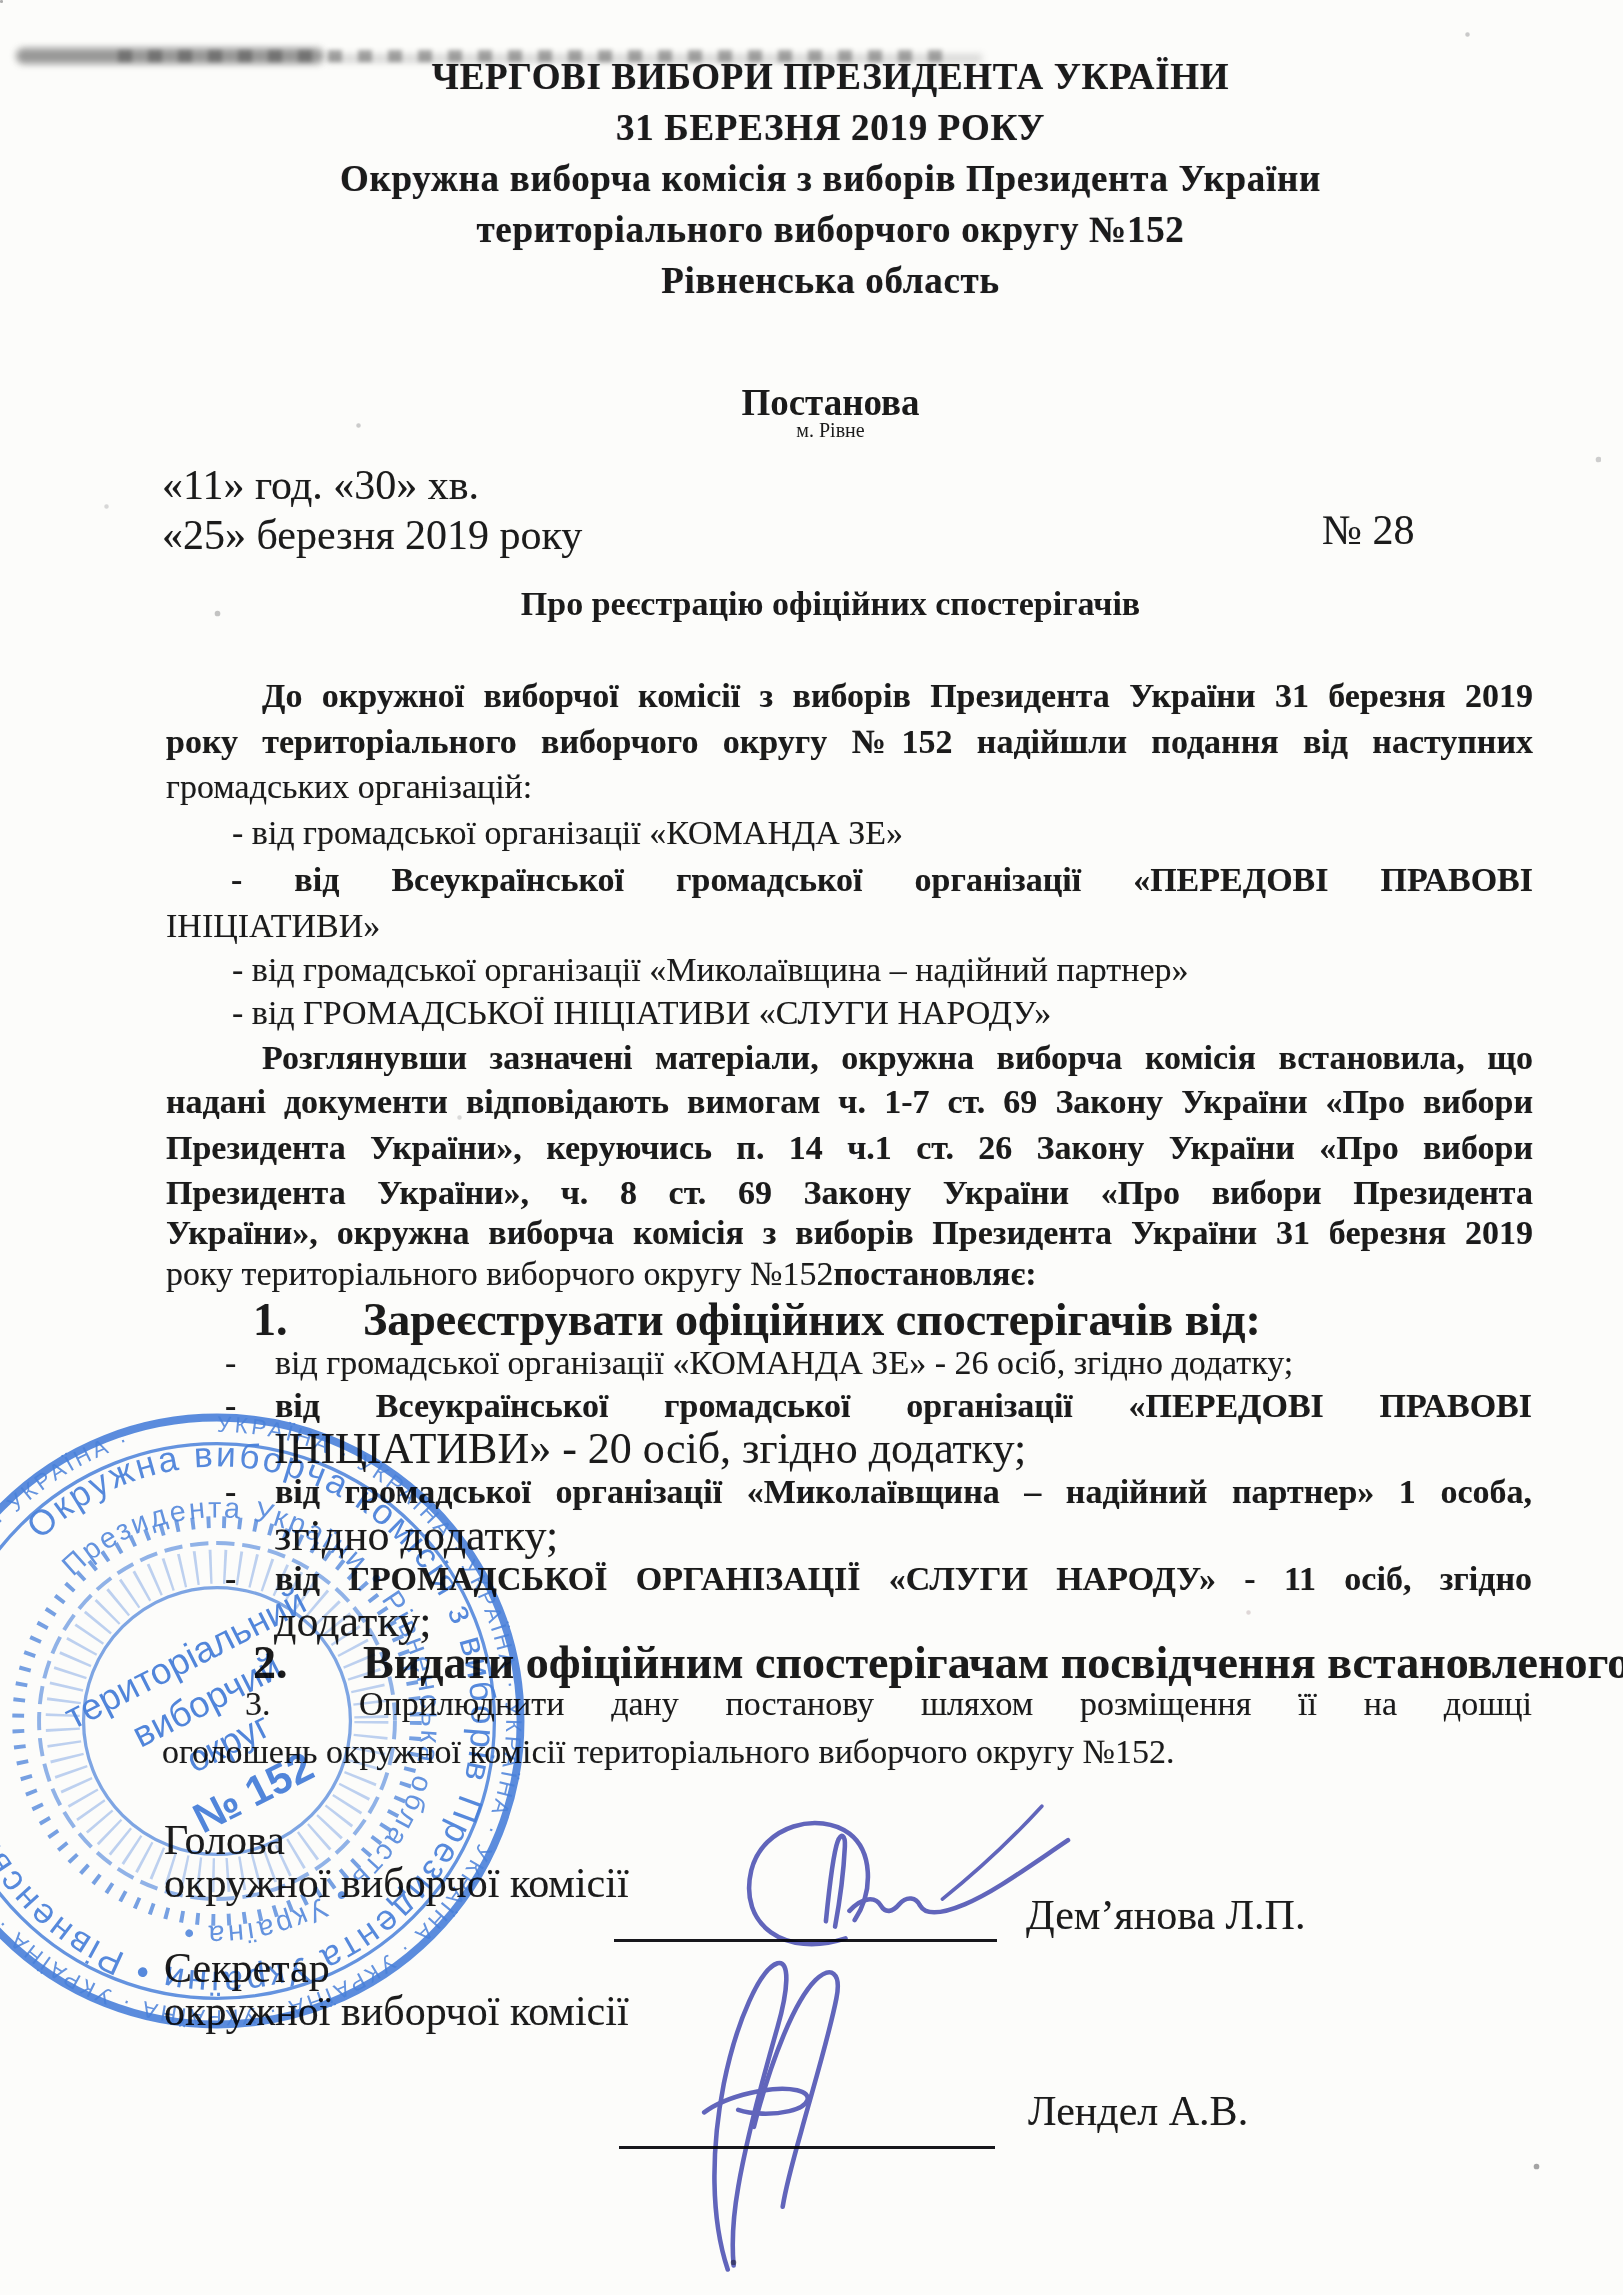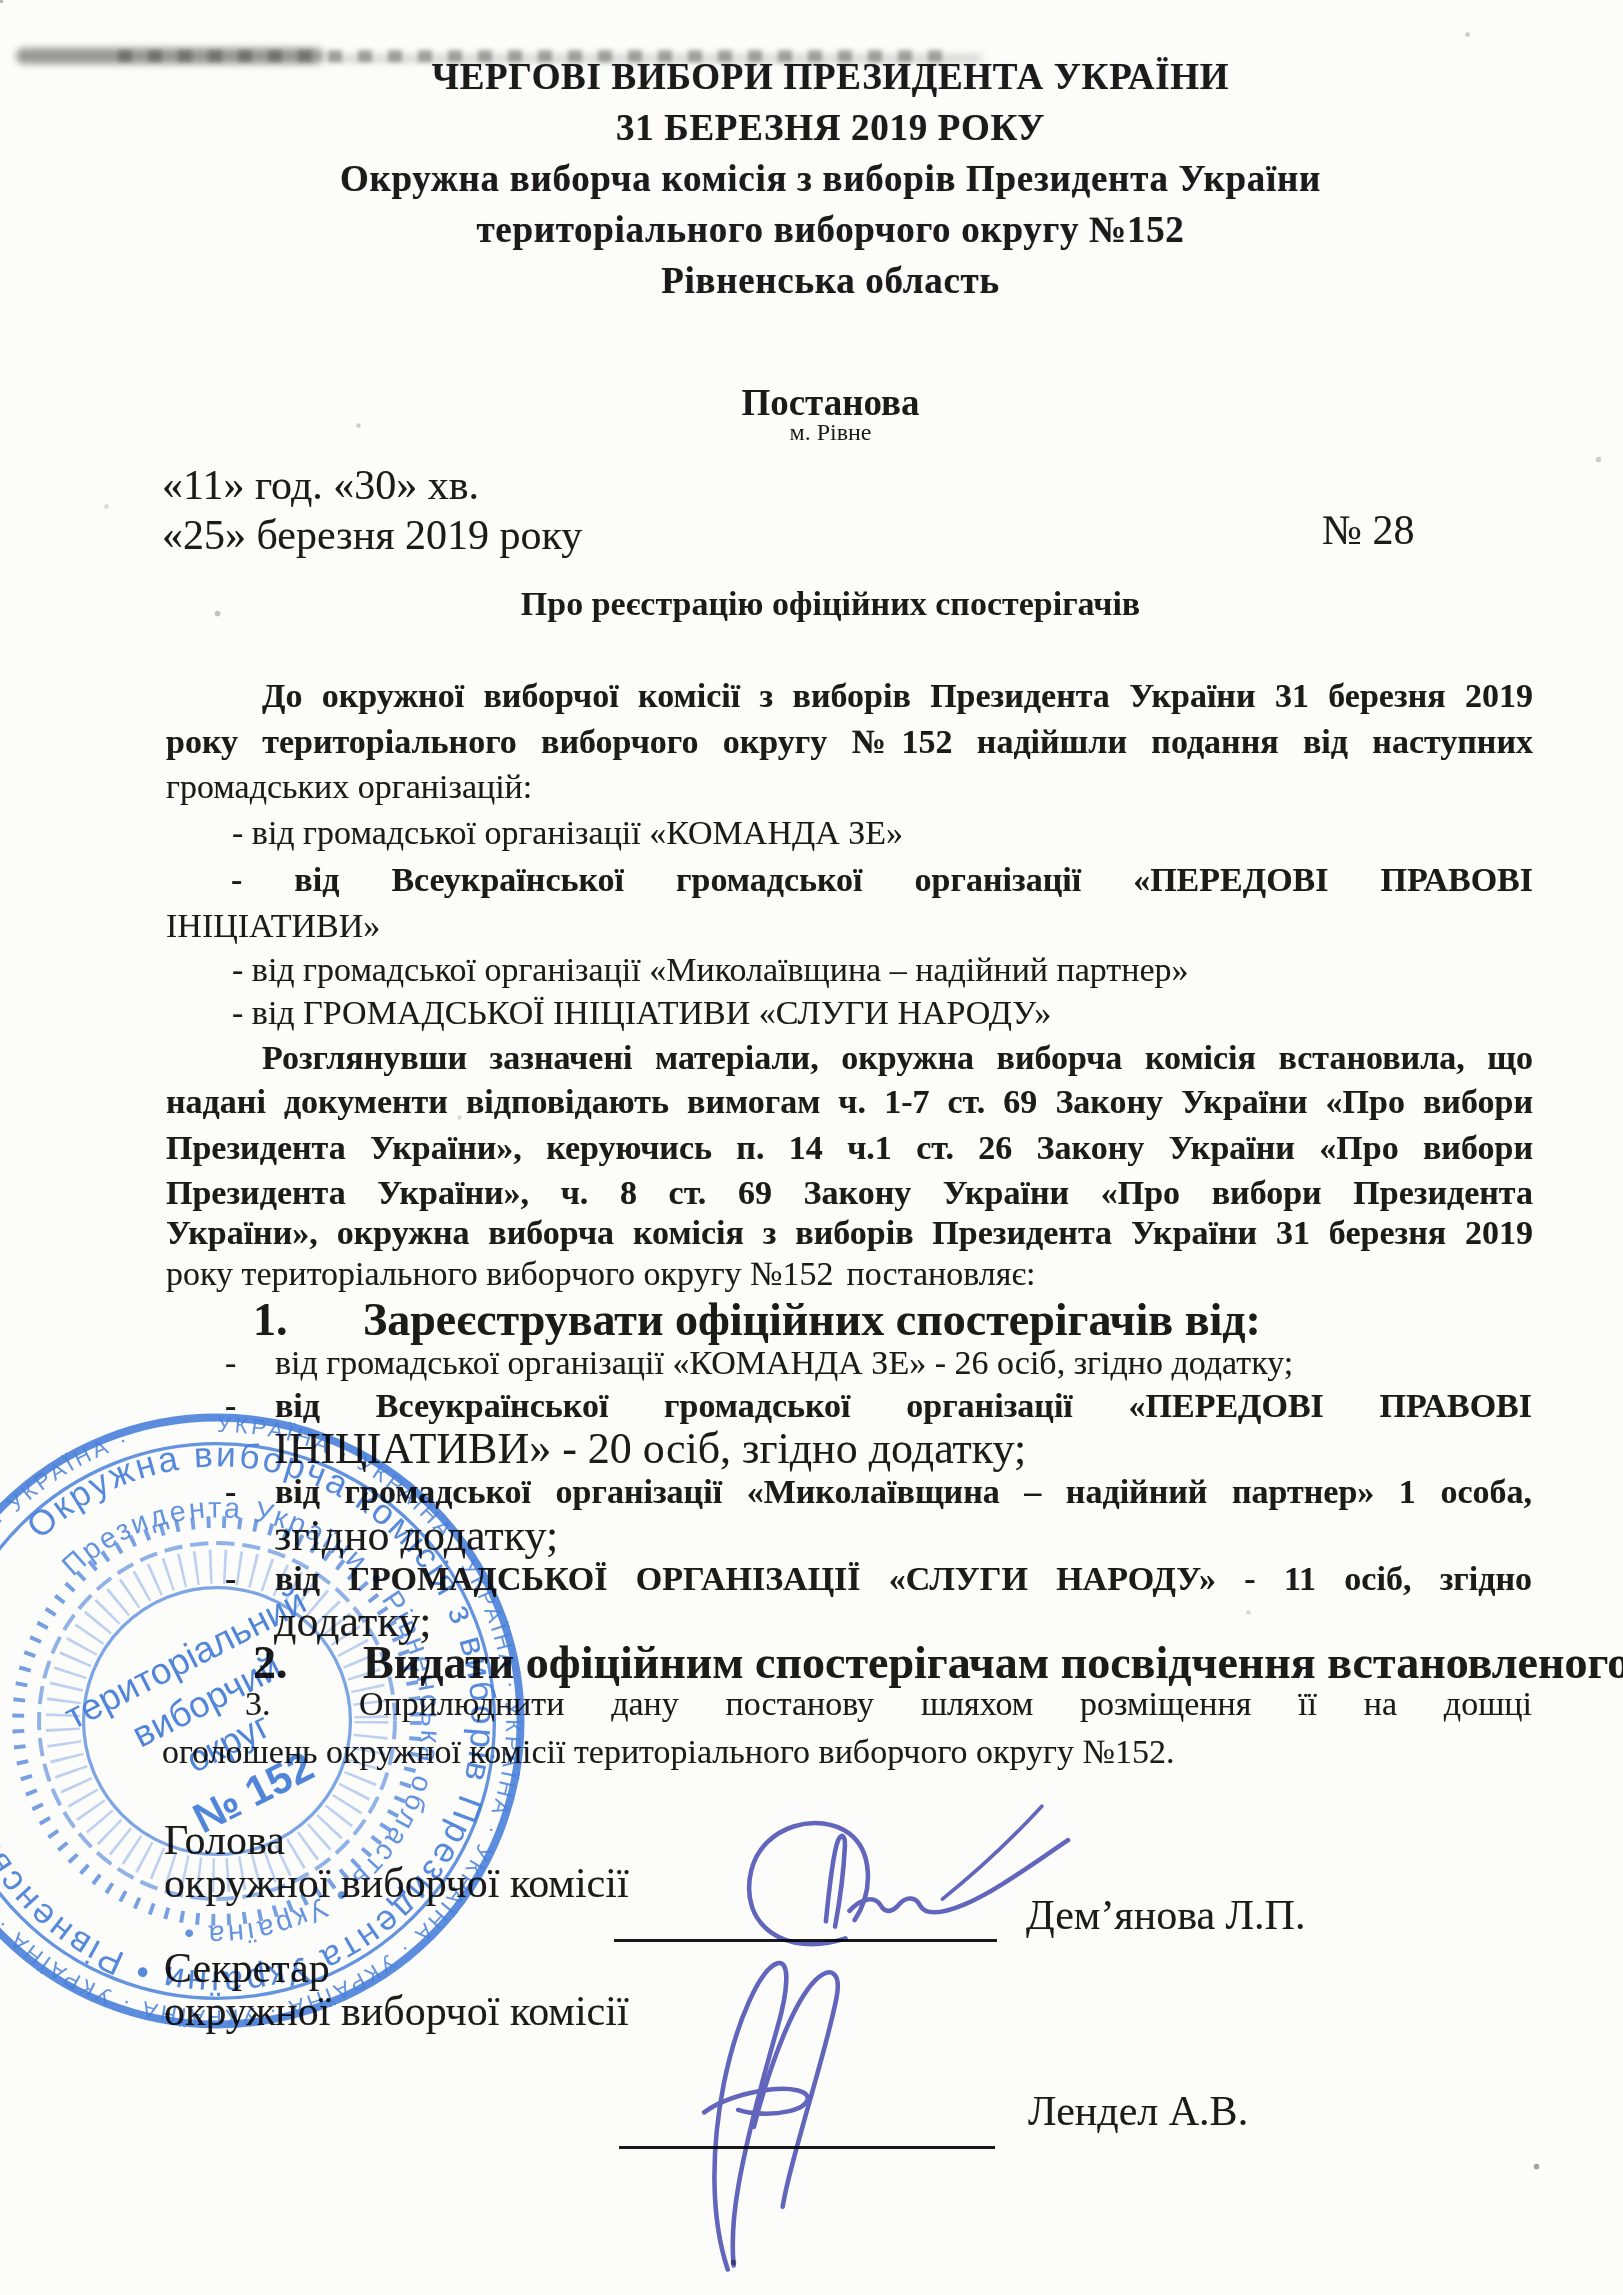--- a/index.html
+++ b/index.html
@@ -21,42 +21,42 @@
   .art-specks{left:0;top:0;width:2.6px;height:2.6px;background:#9a9a9a;border-radius:50%;
     box-shadow:216px 612px 0 1.3px #b5b5b5, 357px 424px 0 0.7px #c0c0c0, 1597px 458px 0 1.3px #c2c2c2,
                1535px 2165px 0 1.3px #8f8f8f, 732px 2261px 0 1.3px #7d7d7d, 105px 505px 0 0.7px #cfcfcf,
                1466px 33px 0 0.7px #bdbdbd, 458px 1116px 0 0.7px #d2d2d2, 1247px 1611px 0 0.7px #d8cfcf;
     opacity:.8;}
   
   .centerband{position:absolute;left:37px;width:1587px;text-align:center;}
   .hline{font-weight:bold;font-size:37px;line-height:51px;letter-spacing:0.7px;
     text-shadow:0.7px 0 0 rgba(0,150,190,.10),-0.7px 0 0 rgba(190,0,90,.10),0 0 0.7px rgba(0,0,0,.35);}
   .doctype{font-weight:bold;font-size:37px;margin-top:22px;}
-  .city{font-size:24px;}
+  .city{font-size:20px;}
   .subject{font-weight:bold;font-size:34px;}
   
   .t{position:absolute;white-space:nowrap;font-size:42px;line-height:39px;
      text-shadow:0 0 0.7px rgba(0,0,0,.3);}
   
   .bl{position:absolute;left:166px;width:1367px;font-size:34px;line-height:41px;white-space:nowrap;
       text-shadow:0 0 0.7px rgba(0,0,0,.3);}
   .jl{white-space:normal;text-align:justify;text-align-last:justify;font-weight:bold;}
   .ind140{text-indent:96px;}
   .ind102{text-indent:65px;}
   .num{display:inline-block;width:110px;}
   .itemline{position:absolute;left:253px;font-size:46px;line-height:41px;white-space:nowrap;
       text-shadow:0 0 0.7px rgba(0,0,0,.3);font-weight:bold;}
   .itemjl{position:absolute;left:245px;width:1287px;font-size:34px;line-height:41px;
       text-align:justify;text-align-last:justify;text-shadow:0 0 0.7px rgba(0,0,0,.3);}
   .bullet{position:absolute;left:225px;width:1307px;font-size:34px;line-height:41px;
       text-shadow:0 0 0.7px rgba(0,0,0,.3);}
   .bdash{display:inline-block;width:50px;}
   .bcont{position:absolute;left:274px;font-size:44px;line-height:41px;white-space:nowrap;
       text-shadow:0 0 0.7px rgba(0,0,0,.3);}
-  .boldspan{font-weight:normal;margin-left:13px;}
+  .boldspan{font-weight:bold;}
   
   .sig-underline{position:absolute;height:0;border-top:3.3px solid #17171c;}
   .overlay{position:absolute;left:0;top:0;mix-blend-mode:multiply;pointer-events:none;}
   .stampbox{position:absolute;left:217px;top:1721px;mix-blend-mode:multiply;opacity:.93;}
 </style>
 </head>
 <body>
 
 <div class="page">
 

